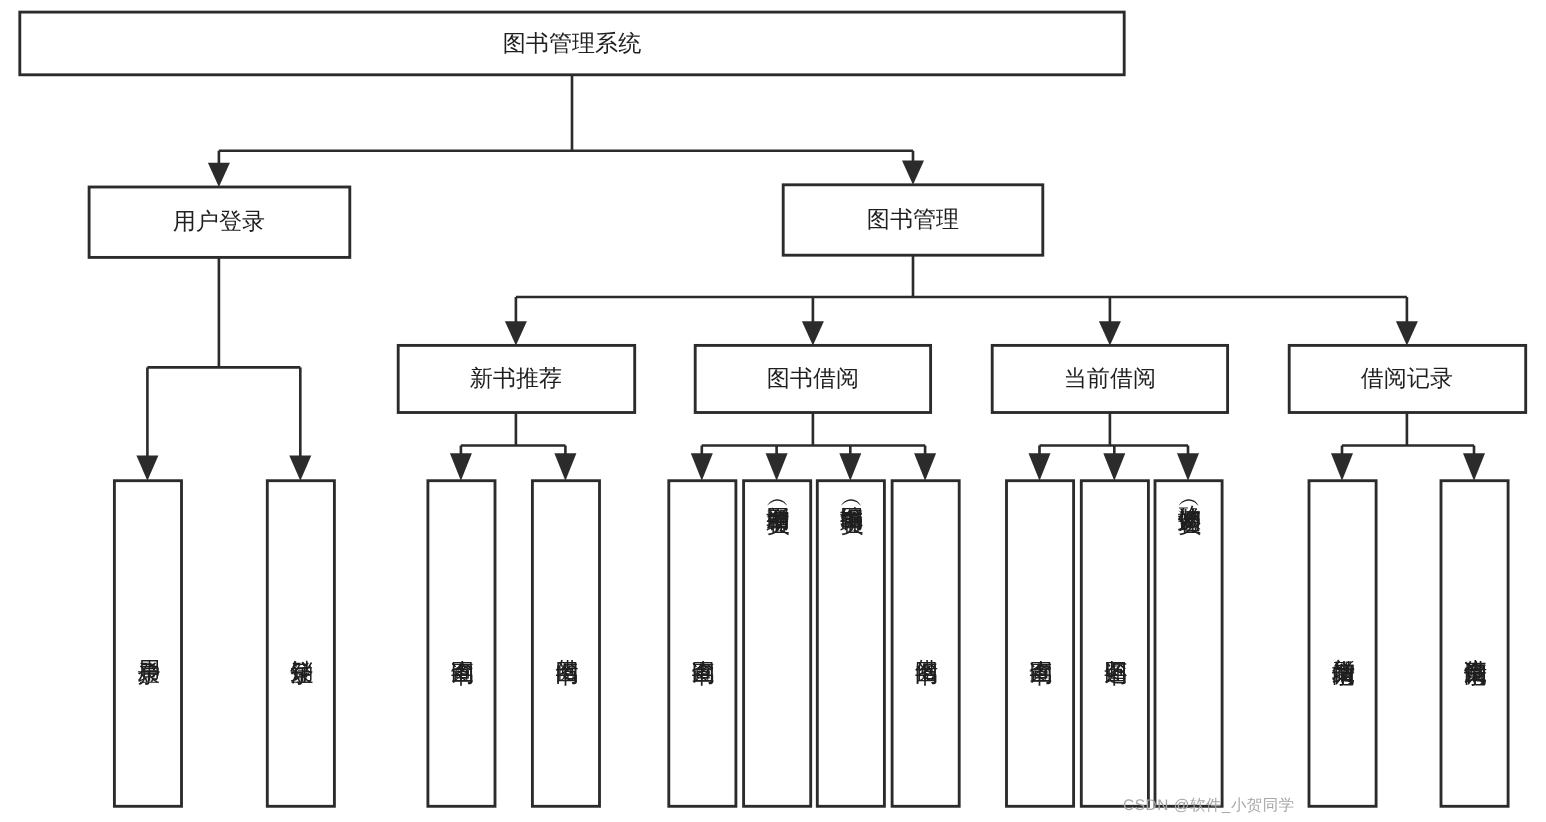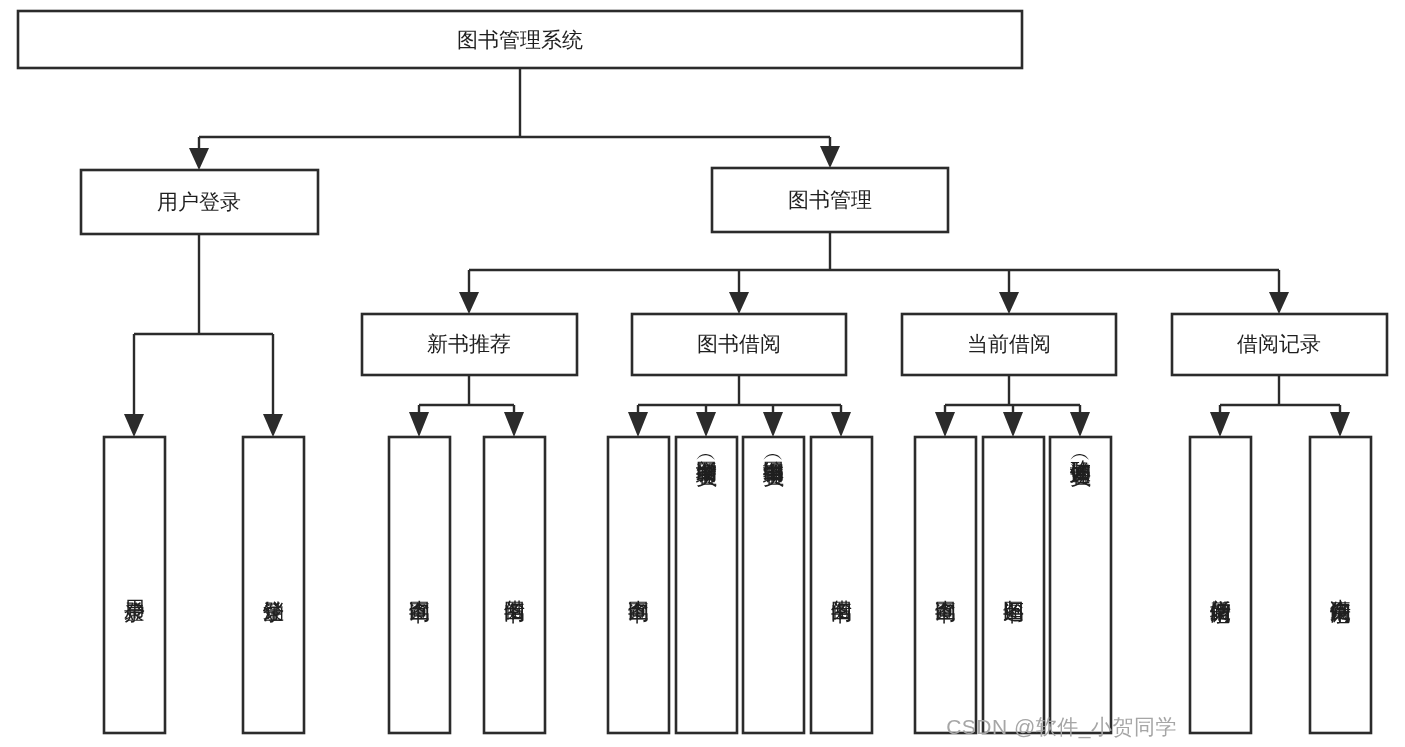--- a/index.html
+++ b/index.html
@@ -68,21 +68,21 @@
     pointer-events: none;
   }
   .vlabel-wrap.align-top {
     align-items: flex-start;
   }
   .watermark {
     position: absolute;
     right: 10px;
     bottom: 6px;
     font-family: "Liberation Sans", "DejaVu Sans", sans-serif;
-    font-size: 21px;
+    font-size: 14px;
     color: #a6a6a6;
     letter-spacing: 0.5px;
     white-space: nowrap;
   }
 </style>
 </head>
 <body>
 
 <div id="diagram-root">
 

